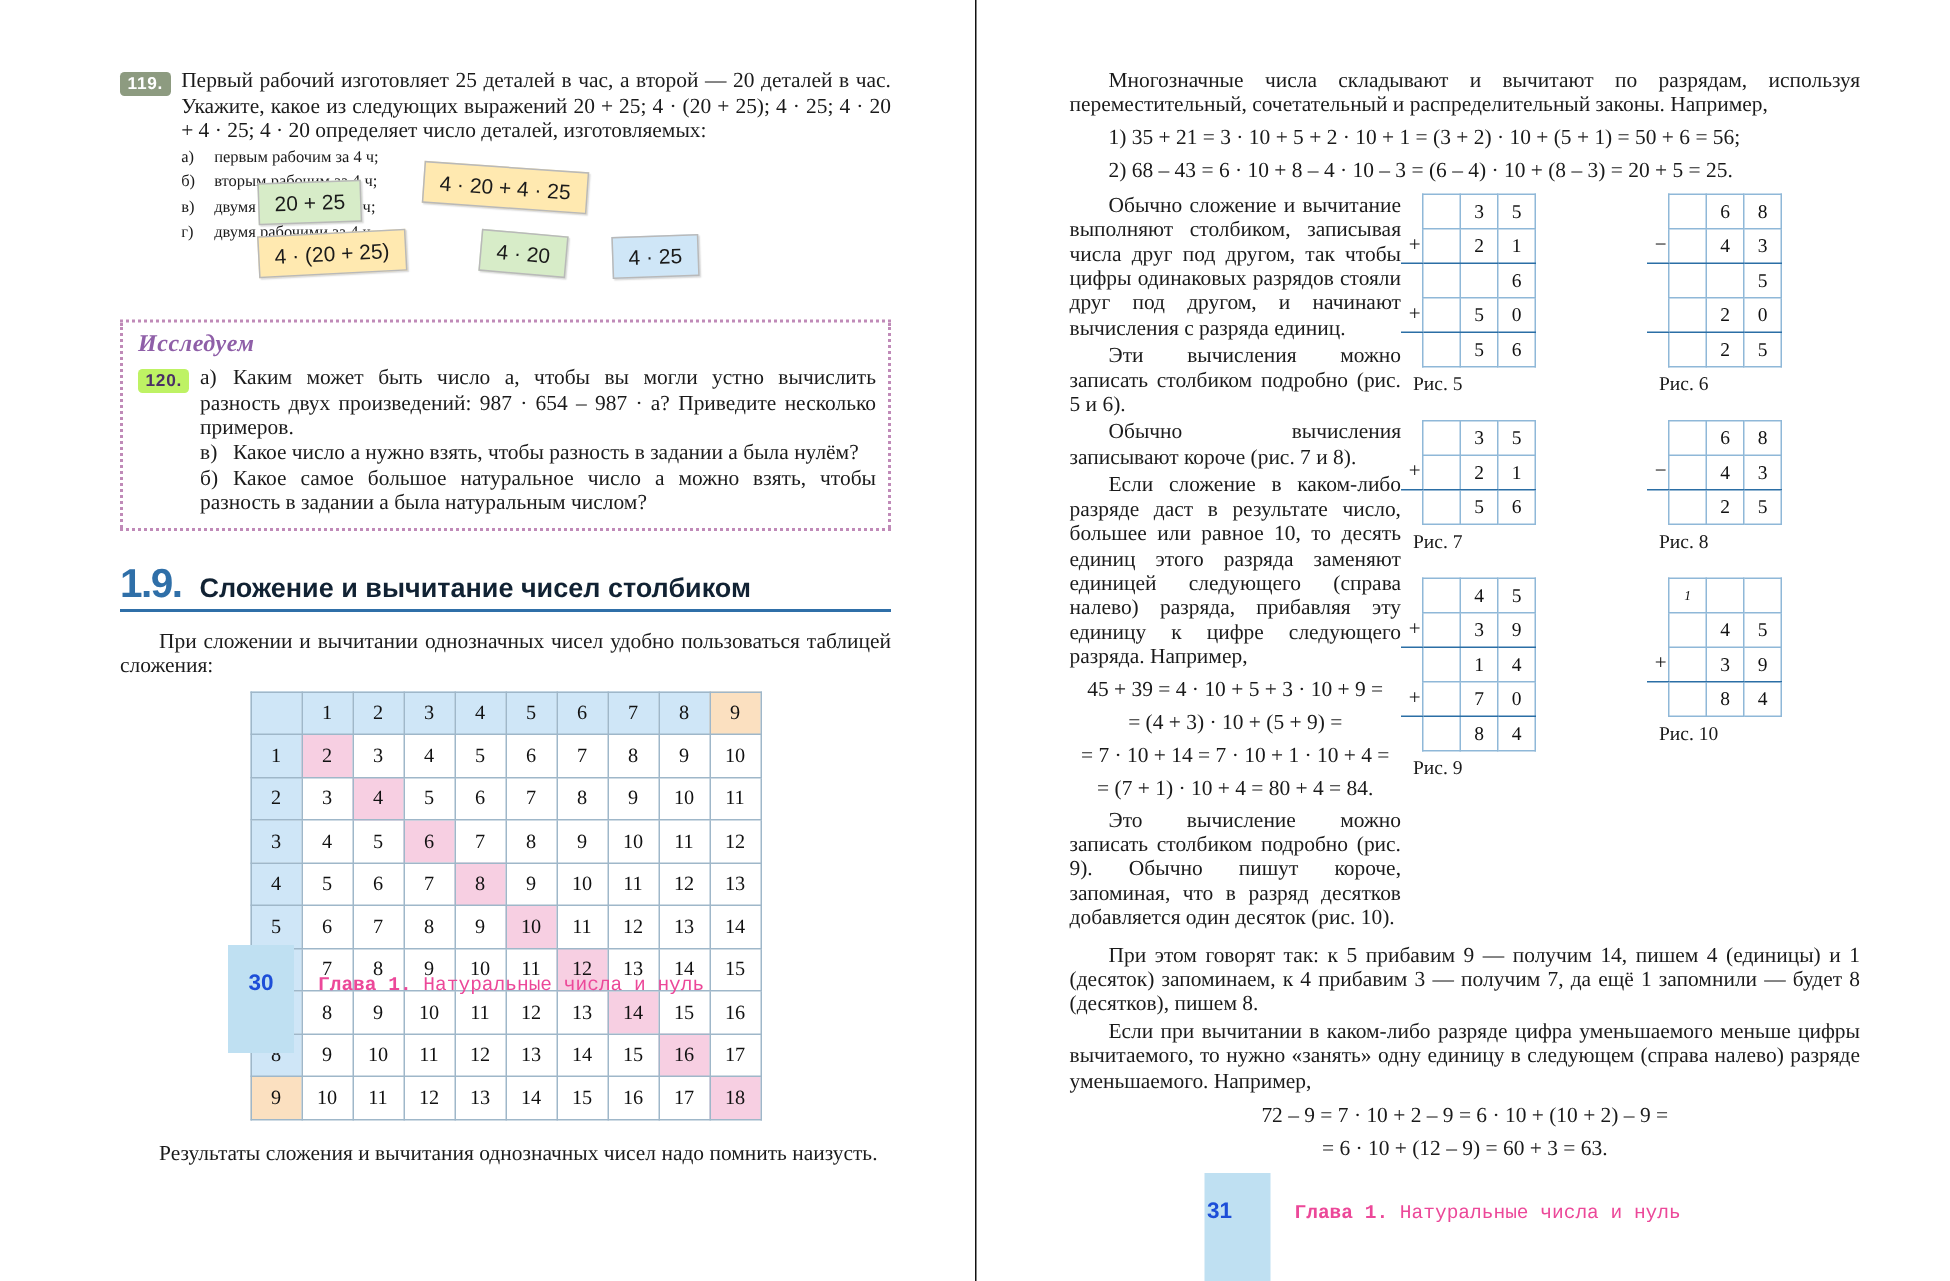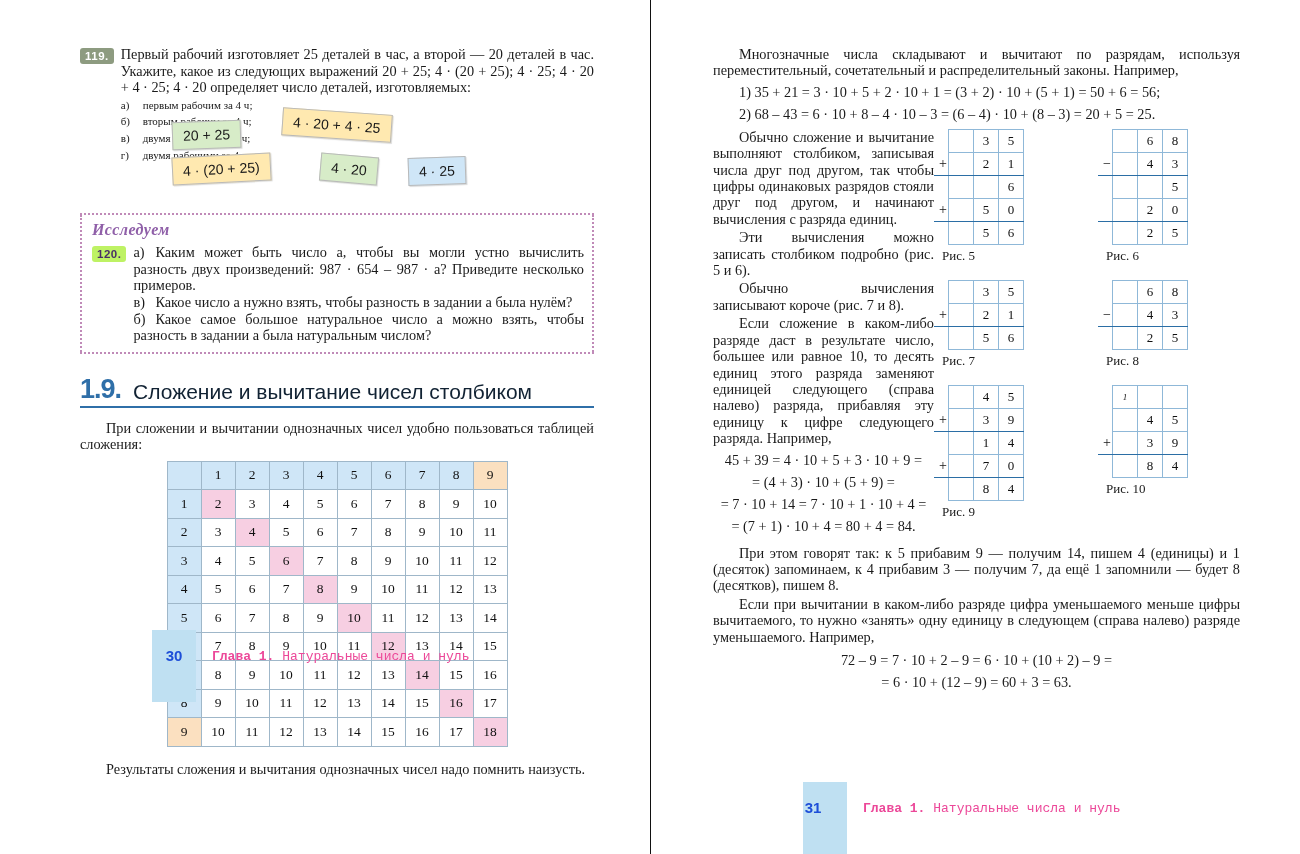--- a/index.html
+++ b/index.html
@@ -59,21 +59,21 @@
     font-size:16px;letter-spacing:.4px;margin-bottom:5px;
   }
 
   
   .sect{margin-top:22px;display:flex;align-items:flex-end;}
   .sect-num{
     font-family:"Liberation Sans",sans-serif;font-weight:bold;font-size:27px;color:#2f6fa8;
     letter-spacing:-1px;margin-right:12px;line-height:27px;
   }
   .sect-title{
-    font-family:"Liberation Sans",sans-serif;font-weight:normal;font-size:21px;color:#123;
+    font-family:"Liberation Sans",sans-serif;font-weight:bold;font-size:18px;color:#123;
     line-height:20px;padding-bottom:1px;
   }
   .sect-rule{border-bottom:2px solid #2f6fa8;margin-top:3px;margin-bottom:12px;}
 
   
   table.addtable{border-collapse:collapse;margin:8px auto 0 auto;}
   table.addtable td{
     width:31px;height:25.5px;border:1px solid #9fb7c9;text-align:center;
     font-size:13.5px;font-family:"Liberation Serif",serif;color:#111;
   }
@@ -318,20 +318,21 @@
     <div class="two-col">
       <div class="text-col">
         <div class="para just indent">Обычно сложение и вычитание выполняют столбиком, записывая числа друг под другом, так чтобы цифры одинаковых разрядов стояли друг под другом, и начинают вычисления с разряда единиц.</div>
         <div class="para just indent">Эти вычисления можно записать столбиком подробно (рис. 5 и 6).</div>
         <div class="para just indent">Обычно вычисления записывают короче (рис. 7 и 8).</div>
         <div class="para just indent">Если сложение в каком-либо разряде даст в результате число, большее или равное 10, то десять единиц этого разряда заменяют единицей следующего (справа налево) разряда, прибавляя эту единицу к цифре следующего разряда. Например,</div>
         <div class="fml fml-center">45 + 39 = 4 · 10 + 5 + 3 · 10 + 9 =</div>
         <div class="fml fml-center">= (4 + 3) · 10 + (5 + 9) =</div>
         <div class="fml fml-center">= 7 · 10 + 14 = 7 · 10 + 1 · 10 + 4 =</div>
         <div class="fml fml-center">= (7 + 1) · 10 + 4 = 80 + 4 = 84.</div>
+        <div class="para just indent" style="margin-top:4px;">Это вычисление можно записать столбиком подробно (рис. 9). Обычно пишут короче, запоминая, что в разряд десятков добавляется один десяток (рис. 10).</div>
       </div>
       <div class="fig-col" id="figures-col">
           <div class="figpair">
             <div class="figwrap">
               <table class="colsum">
                 <tbody>
                   <tr>
                     <td class="sign"></td>
                     <td></td>
                     <td>3</td>

